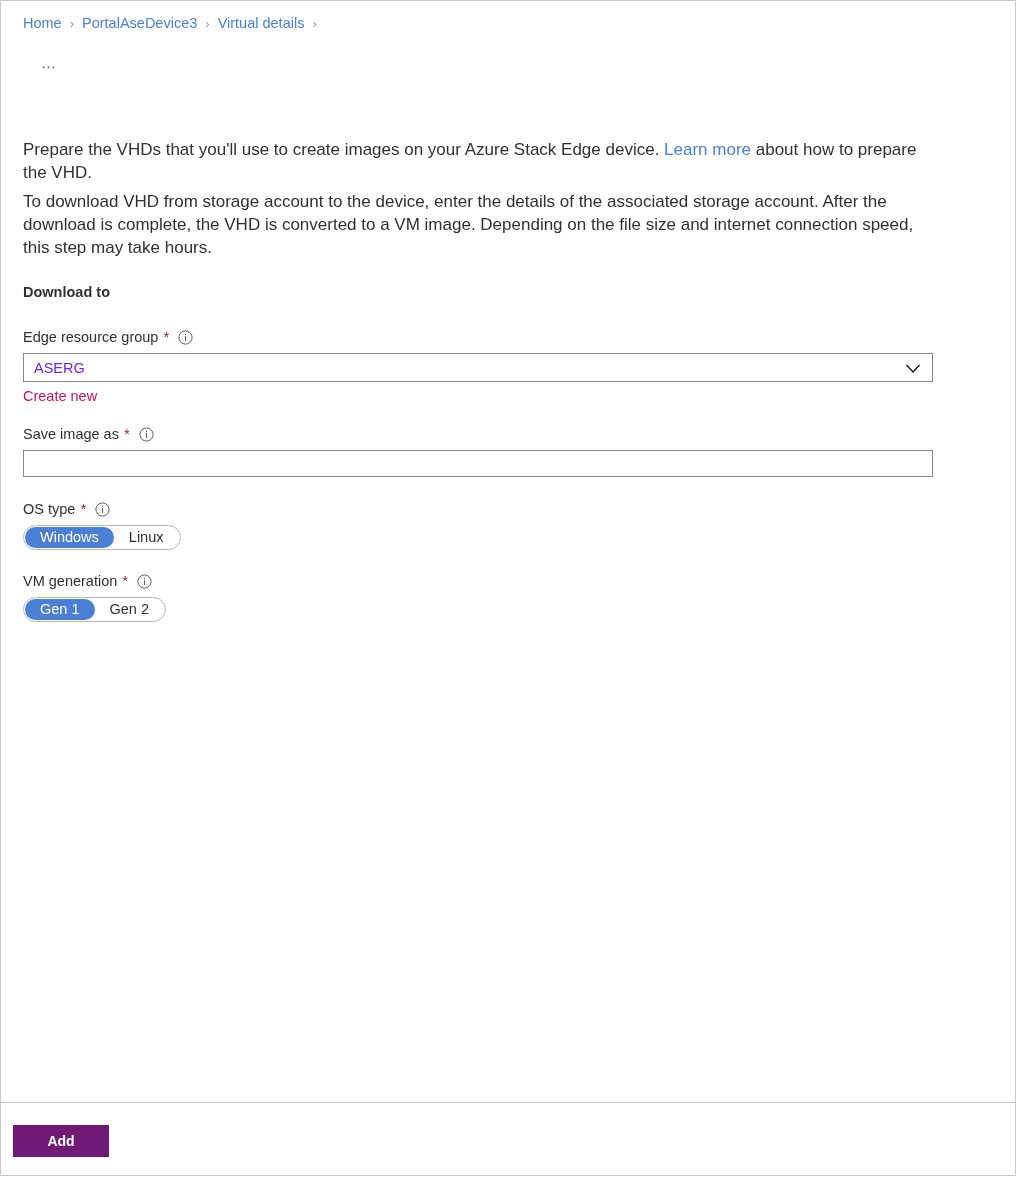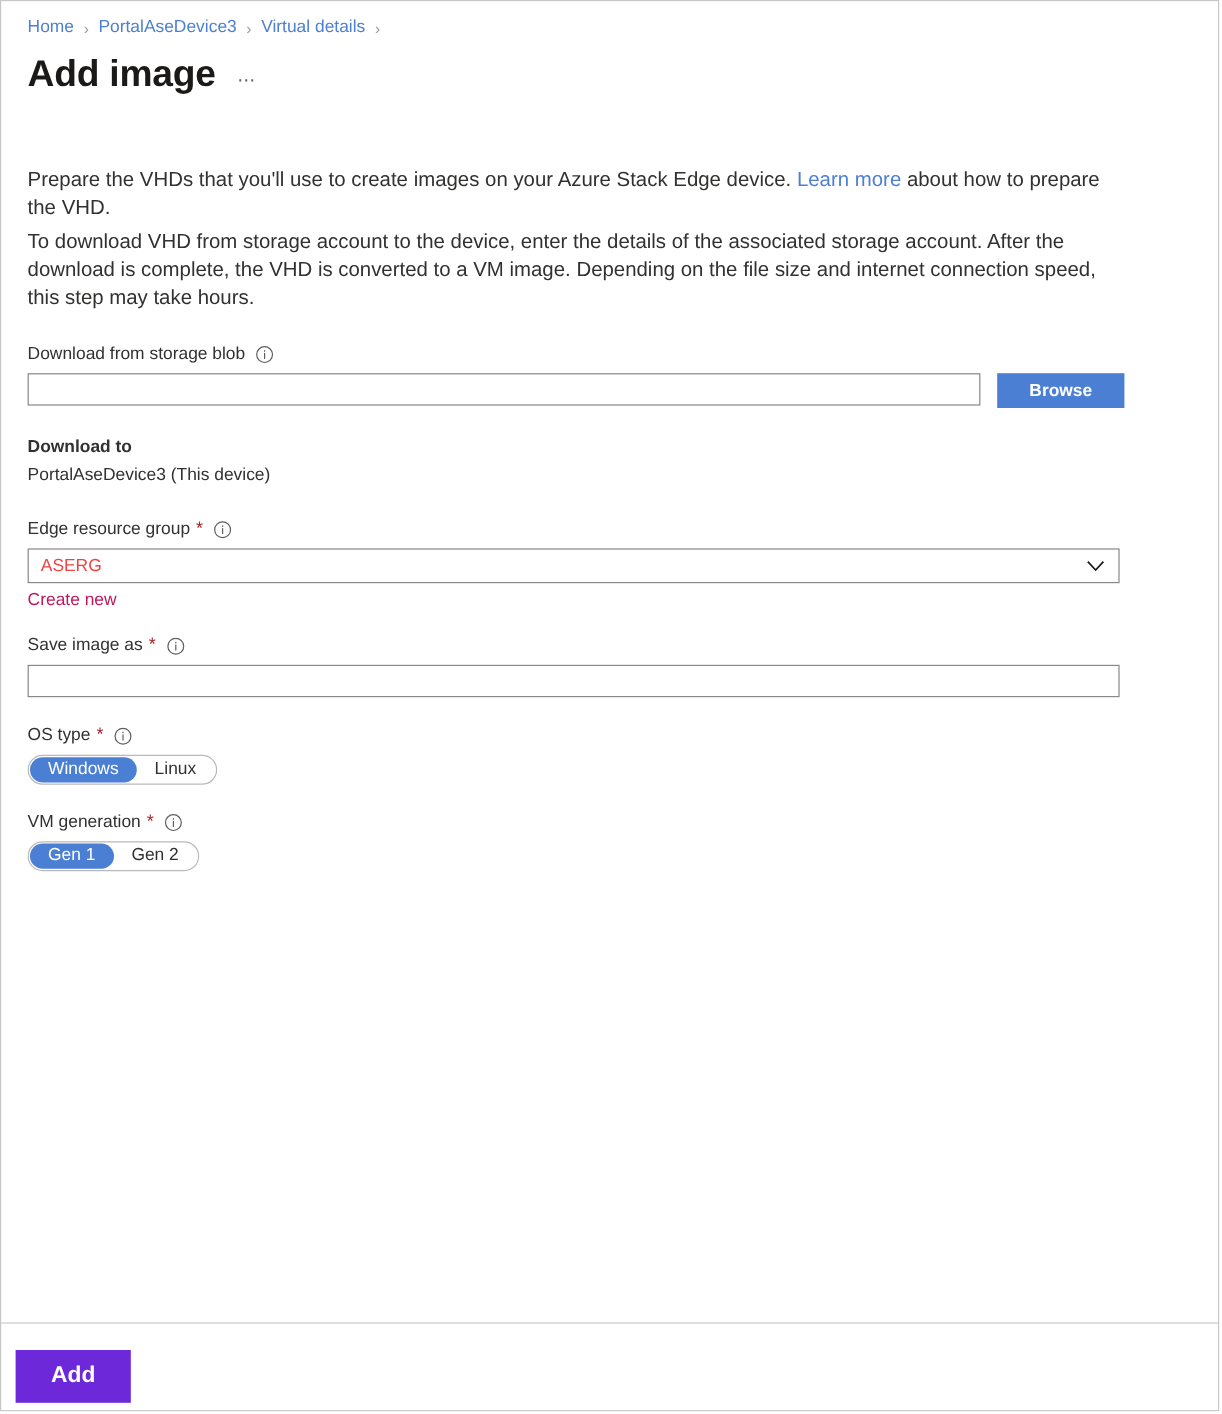--- a/index.html
+++ b/index.html
@@ -164,21 +164,21 @@
     width: 910px;
     height: 29px;
   }
   .select-box {
     width: 910px;
     height: 29px;
     border: 1px solid #8a8886;
     background: #ffffff;
     box-sizing: border-box;
     font-size: 14.5px;
-    color: #ef4444;
+    color: #6d28d9;
     display: flex;
     align-items: center;
     padding: 0 10px;
     cursor: pointer;
   }
   .chevron {
     position: absolute;
     right: 12px;
     top: 8px;
     pointer-events: none;
@@ -221,76 +221,58 @@
   
   .footer {
     flex: 0 0 auto;
     height: 73px;
     border-top: 1px solid #c8c8c8;
     padding: 22px 0 0 12px;
     box-sizing: border-box;
   }
   .add-btn {
     width: 96px;
-    height: 44px;
-    background: #6d28d9;
+    height: 32px;
+    background: #701a75;
     color: #ffffff;
     border: none;
     font-family: "Liberation Sans", sans-serif;
-    font-size: 19px;
+    font-size: 14px;
     font-weight: 700;
     cursor: pointer;
   }
 </style>
 </head>
 <body>
 
 <div class="page">
   <div class="content">
 
     <div class="breadcrumb">
       <span class="crumb-link">Home</span>
       <span class="crumb-sep">›</span>
       <span class="crumb-link">PortalAseDevice3</span>
       <span class="crumb-sep">›</span>
       <span class="crumb-link">Virtual details</span>
       <span class="crumb-sep">›</span>
     </div>
 
     <div class="title-row">
-      <span class="page-title">Add image</span>
       <span class="ellipsis-btn">⋯</span>
     </div>
 
     <div class="para first">
       <span>Prepare the VHDs that you'll use to create images on your Azure Stack Edge device. </span><span class="inline-link">Learn more</span><span> about how to prepare the VHD.</span>
     </div>
 
     <div class="para second">To download VHD from storage account to the device, enter the details of the associated storage account. After the download is complete, the VHD is converted to a VM image. Depending on the file size and internet connection speed, this step may take hours.</div>
 
-    <div class="field" style="margin-top:26px;">
-      <div class="field-label">
-        <span>Download from storage blob</span>
-        <span class="info-icon">
-          <svg width="15" height="15" viewBox="0 0 15 15" aria-hidden="true">
-            <circle cx="7.5" cy="7.5" r="6.6" fill="none" stroke="#605e5c" stroke-width="1"></circle>
-            <rect x="7" y="6.1" width="1" height="5" fill="#605e5c"></rect>
-            <rect x="7" y="3.8" width="1" height="1.3" fill="#605e5c"></rect>
-          </svg>
-        </span>
-      </div>
-      <div class="row-inline">
-        <input class="text-input blob" type="text" value="" style="">
-        <button class="browse-btn">Browse</button>
-      </div>
-    </div>
 
     <div class="field" style="margin-top:23px;">
       <div class="static-bold">Download to</div>
-      <div class="static-value">PortalAseDevice3 (This device)</div>
     </div>
 
     <div class="field" style="margin-top:24px;">
       <div class="field-label">
         <span>Edge resource group</span>
         <span class="req-star">*</span>
         <span class="info-icon">
           <svg width="15" height="15" viewBox="0 0 15 15" aria-hidden="true">
             <circle cx="7.5" cy="7.5" r="6.6" fill="none" stroke="#605e5c" stroke-width="1"></circle>
             <rect x="7" y="6.1" width="1" height="5" fill="#605e5c"></rect>

